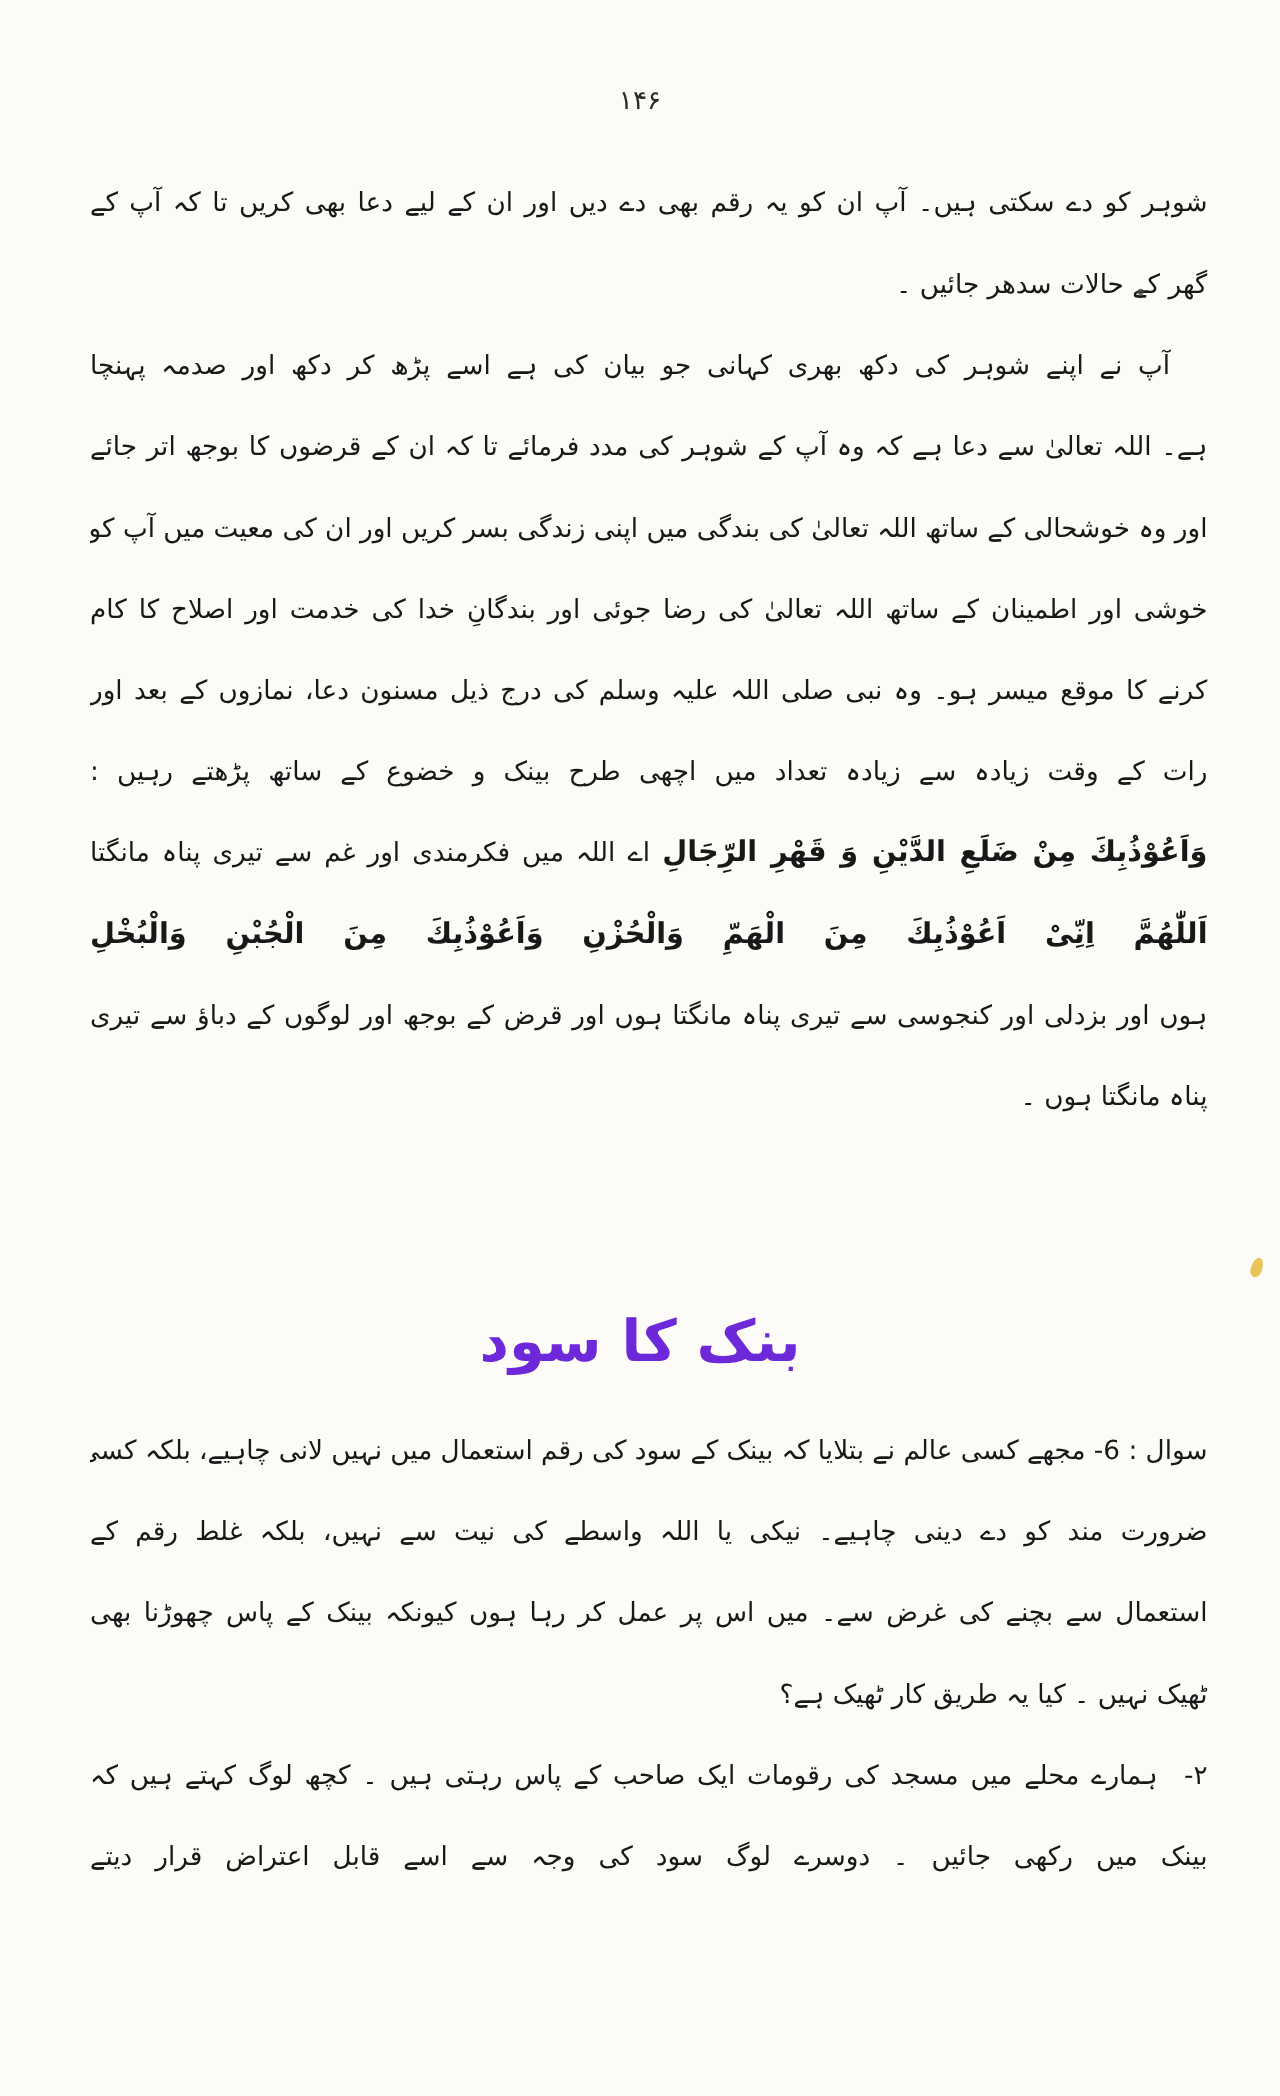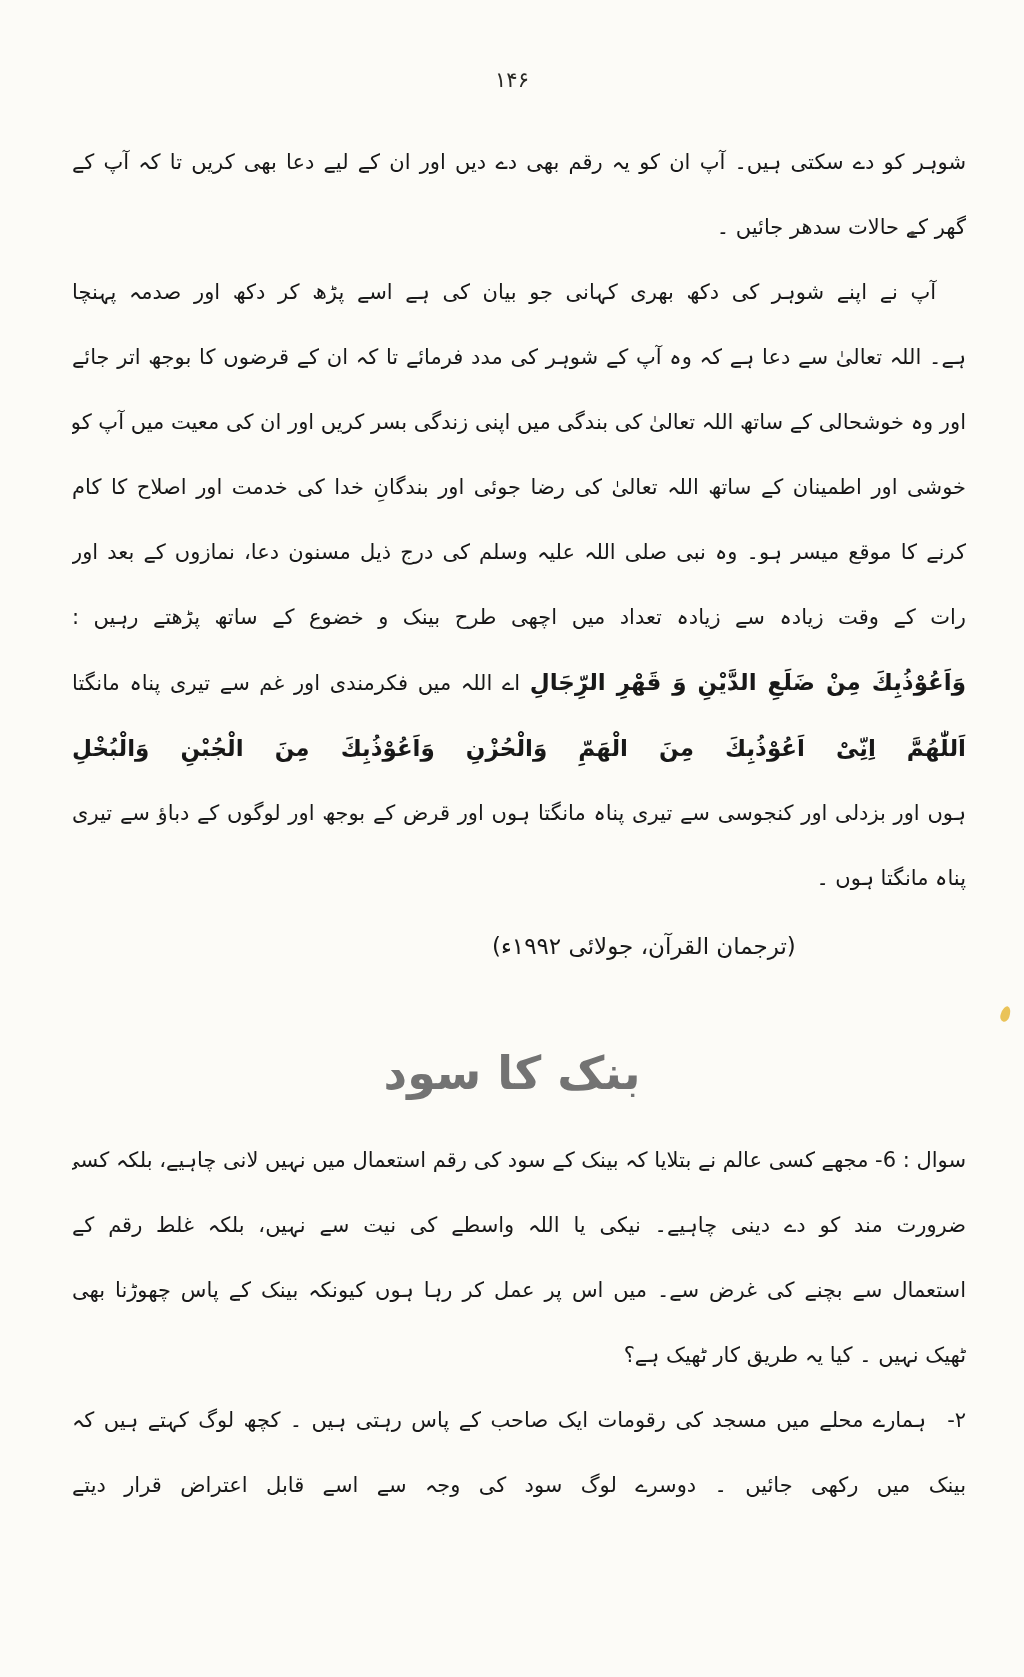--- a/index.html
+++ b/index.html
@@ -64,21 +64,21 @@
   }
   .heading {
     position: absolute;
     top: 1028px;
     left: 0;
     width: 100%;
     text-align: center;
     font-size: 46px;
     font-weight: bold;
     line-height: 90px;
-    color: #737373;
+    color: #6d28d9;
   }
   .questions {
     position: absolute;
     top: 1128px;
     right: 58px;
     left: 72px;
   }
   .speck-yellow {
     position: absolute;
     top: 1006px;
@@ -117,21 +117,20 @@
     <div class="line j">اور وہ خوشحالی کے ساتھ اللہ تعالیٰ کی بندگی میں اپنی زندگی بسر کریں اور ان کی معیت میں آپ کو بھی</div>
     <div class="line j">خوشی اور اطمینان کے ساتھ اللہ تعالیٰ کی رضا جوئی اور بندگانِ خدا کی خدمت اور اصلاح کا کام</div>
     <div class="line j">کرنے کا موقع میسر ہو۔ وہ نبی صلی اللہ علیہ وسلم کی درج ذیل مسنون دعا، نمازوں کے بعد اور</div>
     <div class="line j">رات کے وقت زیادہ سے زیادہ تعداد میں اچھی طرح بینک و خضوع کے ساتھ پڑھتے رہیں :</div>
 
     <div class="line j"><span class="arabic">وَاَعُوْذُبِكَ مِنْ ضَلَعِ الدَّيْنِ وَ قَهْرِ الرِّجَالِ</span> <span>اے اللہ میں فکرمندی اور غم سے تیری پناہ مانگتا</span></div>
     <div class="line j arabic">اَللّٰهُمَّ اِنِّیْ اَعُوْذُبِكَ مِنَ الْهَمِّ وَالْحُزْنِ وَاَعُوْذُبِكَ مِنَ الْجُبْنِ وَالْبُخْلِ</div>
     <div class="line j">ہوں اور بزدلی اور کنجوسی سے تیری پناہ مانگتا ہوں اور قرض کے بوجھ اور لوگوں کے دباؤ سے تیری</div>
     <div class="line">پناہ مانگتا ہوں ۔</div>
 
-    <div class="citation">(ترجمان القرآن، جولائی ۱۹۹۲ء)</div>
   </div>
 
   <div class="heading">بنک کا سود</div>
 
   <div class="questions">
     <div class="line j">سوال : 6- مجھے کسی عالم نے بتلایا کہ بینک کے سود کی رقم استعمال میں نہیں لانی چاہیے، بلکہ کسی</div>
     <div class="line j">ضرورت مند کو دے دینی چاہیے۔ نیکی یا اللہ واسطے کی نیت سے نہیں، بلکہ غلط رقم کے</div>
     <div class="line j">استعمال سے بچنے کی غرض سے۔ میں اس پر عمل کر رہا ہوں کیونکہ بینک کے پاس چھوڑنا بھی</div>
     <div class="line">ٹھیک نہیں ۔ کیا یہ طریق کار ٹھیک ہے؟</div>
     <div class="line j">۲- ہمارے محلے میں مسجد کی رقومات ایک صاحب کے پاس رہتی ہیں ۔ کچھ لوگ کہتے ہیں کہ</div>

